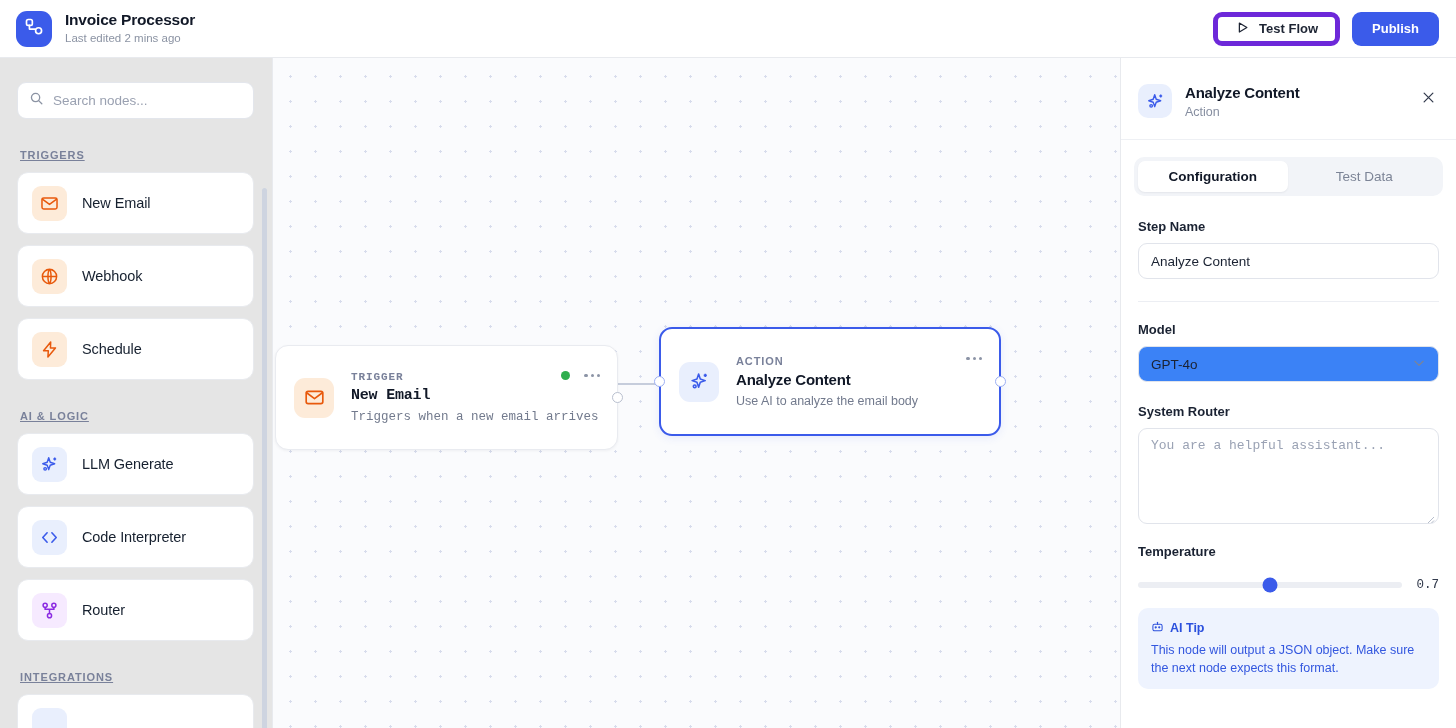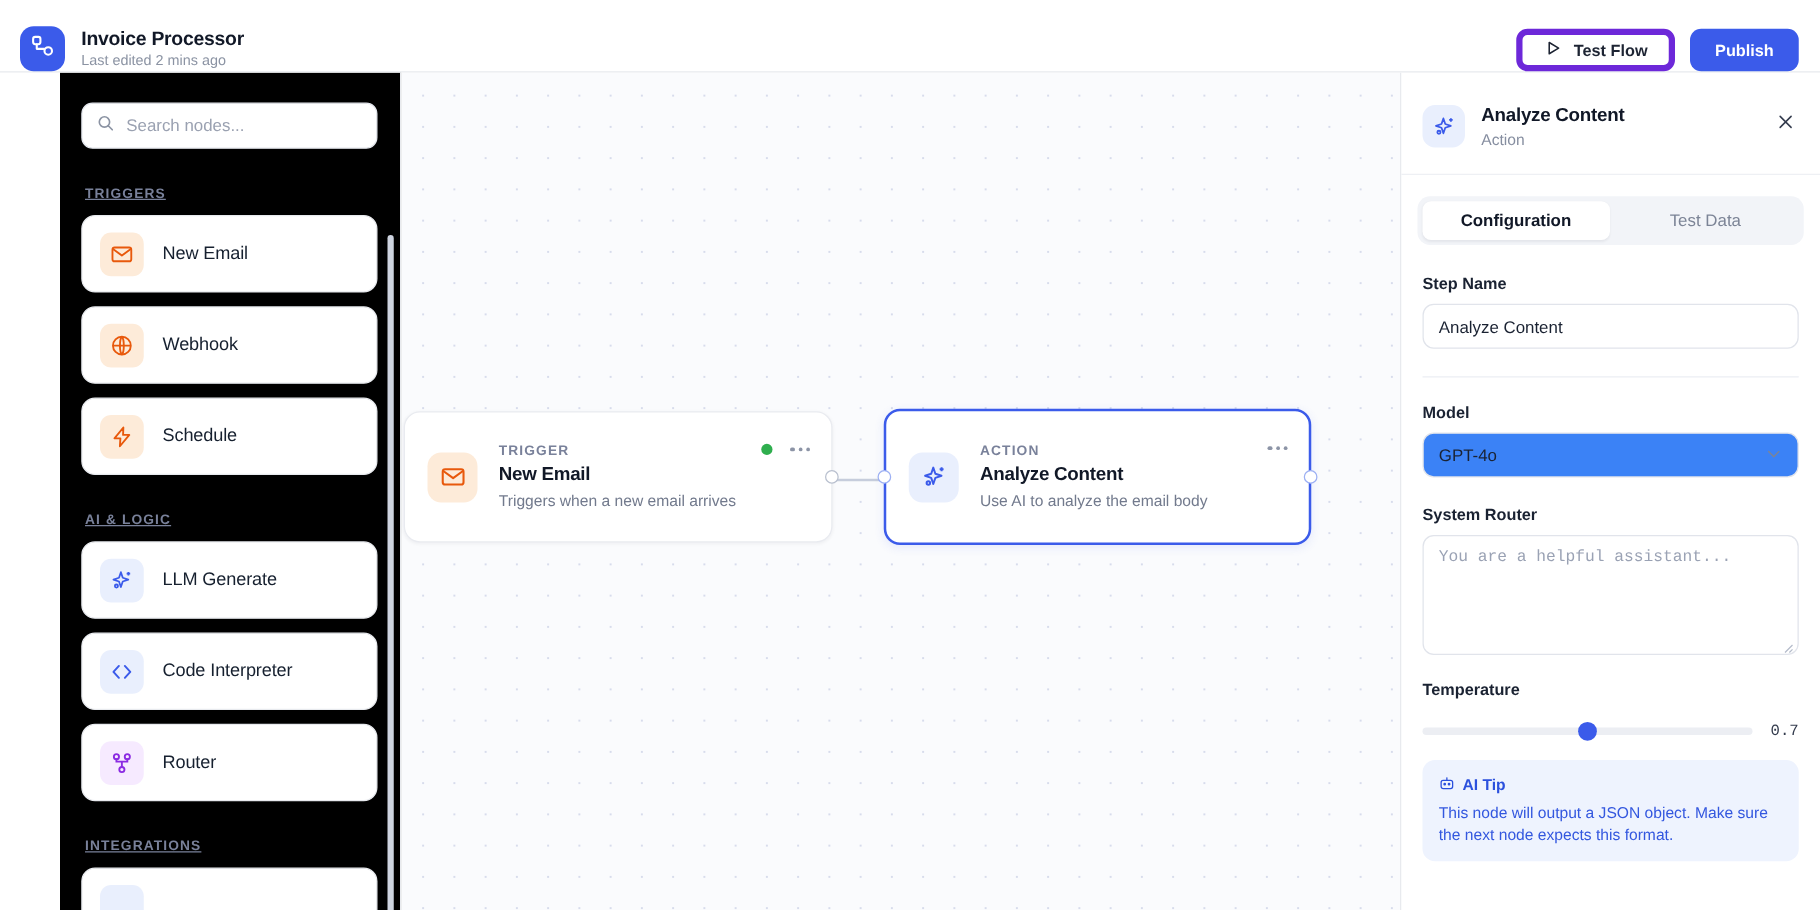--- a/index.html
+++ b/index.html
@@ -9,21 +9,21 @@
     background: #ffffff;
     overflow: hidden;
     color: #111827;
   }
   .app { position: relative; width: 1456px; height: 728px; display: flex; flex-direction: column; }
 
   
   .topbar {
     height: 58px; flex: 0 0 58px;
     border-bottom: 1px solid #e8eaee;
-    display: flex; align-items: flex-end;
+    display: flex; align-items: center;
     padding: 0 17px 0 16px;
     background: #fff;
     position: relative; z-index: 20;
   }
   .logo {
     width: 36px; height: 36px; border-radius: 11px;
     background: #3b5bea;
     display: flex; align-items: center; justify-content: center;
     flex: 0 0 36px;
   }
@@ -44,26 +44,25 @@
     font-size: 13px; font-weight: bold;
     display: flex; align-items: center; cursor: pointer;
   }
 
   
   .body { flex: 1 1 auto; display: flex; min-height: 0; position: relative; }
 
   
   .sidebar {
     width: 273px; flex: 0 0 273px;
-    background: #000000;
+    background: #e5e5e5;
     border-right: 1px solid #e8eaee;
     position: relative;
     padding: 24px 18px 0 17px;
     overflow: hidden;
-    margin-left: 48px;
   }
   .search {
     height: 37px; border-radius: 9px; background: #fff;
     border: 1px solid #e3e6ec;
     display: flex; align-items: center; padding: 0 11px; gap: 9px;
     cursor: text;
   }
   .search-text { font-size: 13.5px; color: #9aa1b1; }
   .sec-label {
     font-size: 11px; font-weight: bold; letter-spacing: 0.9px;
@@ -91,23 +90,24 @@
     background-color: #fafbfd;
     background-image: radial-gradient(#d7dcec 1.1px, transparent 1.2px);
     background-size: 25px 25px;
     background-position: 5px 6px;
   }
   .wf-node {
     position: absolute; background: #fff; border-radius: 13px;
     display: flex; align-items: center; padding: 0 18px; gap: 17px;
   }
   #node-trigger {
-    left: 2px; top: 271px; width: 343px; height: 105px;
+    left: 2px; top: 287px; width: 343px; height: 105px;
     border: 1px solid #e9ebf0;
     box-shadow: 0 1px 3px rgba(16,24,40,0.05);
+    font-family: Liberation Mono, monospace;
   }
   #node-action {
     left: 386px; top: 269px; width: 342px; height: 109px;
     border: 2px solid #3b5bea;
     box-shadow: 0 2px 8px rgba(59,91,234,0.10);
   }
   .wf-ico { width: 40px; height: 40px; border-radius: 11px; flex: 0 0 40px;
             display: flex; align-items: center; justify-content: center; }
   .wf-body { flex: 1 1 auto; min-width: 0; }
   .wf-kicker { font-size: 11px; font-weight: bold; letter-spacing: 0.9px; color: #79819a; }

